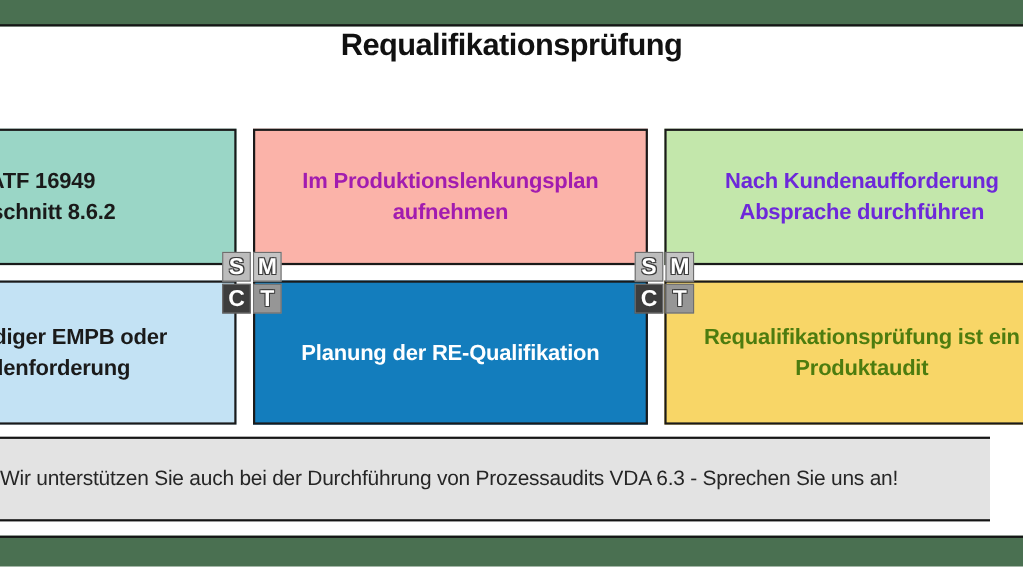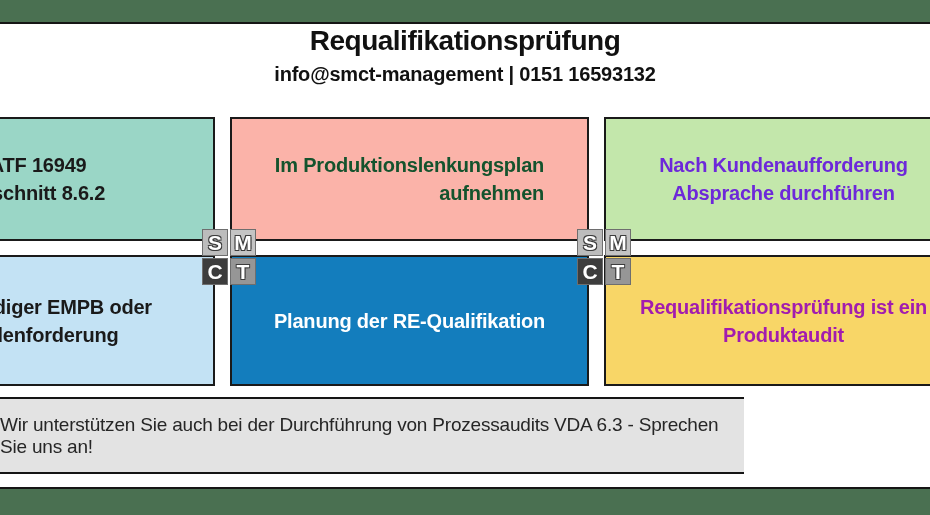--- a/index.html
+++ b/index.html
@@ -46,58 +46,57 @@
     font-size:21px;font-weight:700;color:#ffffff;
     text-shadow:-1px -1px 0 #3c3c3c,1px -1px 0 #3c3c3c,-1px 1px 0 #3c3c3c,1px 1px 0 #3c3c3c;
     border:1px solid #6e6e6e;box-sizing:border-box;
   }
   .tile-s{background:#bcbcbc;}
   .tile-m{background:#c4c4c4;}
   .tile-c{background:#3d3d3d;}
   .tile-t{background:#969696;}
   
   .note-bar{
-    position:absolute;left:0;top:397px;width:744px;height:77px;
+    position:absolute;left:0;top:397px;width:900px;height:77px;
     box-sizing:border-box;border-top:2px solid #151515;border-bottom:2px solid #151515;
     display:flex;align-items:center;justify-content:flex-start;
   }
   .note-text{font-size:19px;font-weight:400;color:#262626;letter-spacing:-0.2px;}
 </style>
 </head>
 <body>
 
 <div class="band band-top" style="background-color: rgb(74, 112, 81);"></div>
 
 <div class="header">
   <div class="title">Requalifikationsprüfung</div>
-  <div class="contact">info@smct-management | 0151 16593132</div>
 </div>
 
 <div class="grid">
   <div class="box" style="background-color: rgb(154, 214, 198);">
     <span class="box-label" style="color: rgb(26, 26, 26);">IATF 16949
 Abschnitt 8.6.2</span>
   </div>
   <div class="box" style="background-color: rgb(251, 179, 169);">
-    <span class="box-label" style="color: #14532d; text-align: right;">Im Produktionslenkungsplan
+    <span class="box-label" style="color: #a21caf;">Im Produktionslenkungsplan
 aufnehmen</span>
   </div>
   <div class="box" style="background-color: rgb(195, 231, 171);">
     <span class="box-label" style="color: #6d28d9;">Nach Kundenaufforderung
 Absprache durchführen</span>
   </div>
   <div class="box" style="background-color: rgb(195, 226, 244);">
     <span class="box-label" style="color: rgb(26, 26, 26);">Vollständiger EMPB oder
 Kundenforderung</span>
   </div>
   <div class="box" style="background-color: rgb(19, 125, 189); text-align: right;">
     <span class="box-label" style="color: rgb(255, 255, 255);">Planung der RE-Qualifikation</span>
   </div>
   <div class="box" style="background-color: rgb(248, 214, 103);">
-    <span class="box-label" style="color: #a21caf;">Requalifikationsprüfung ist ein
+    <span class="box-label" style="color: #4d7c0f;">Requalifikationsprüfung ist ein
 Produktaudit</span>
   </div>
 </div>
 
 <div class="smct-logo logo-left">
   <span class="tile tile-s">S</span>
   <span class="tile tile-m">M</span>
   <span class="tile tile-c">C</span>
   <span class="tile tile-t">T</span>
 </div>

